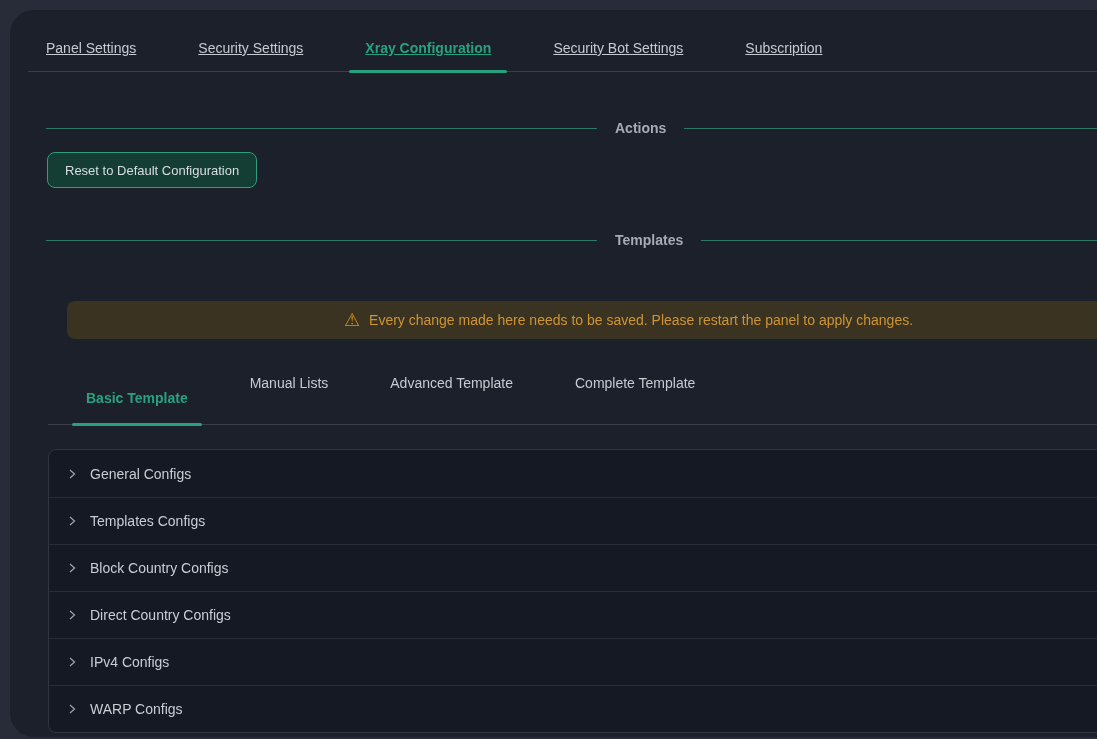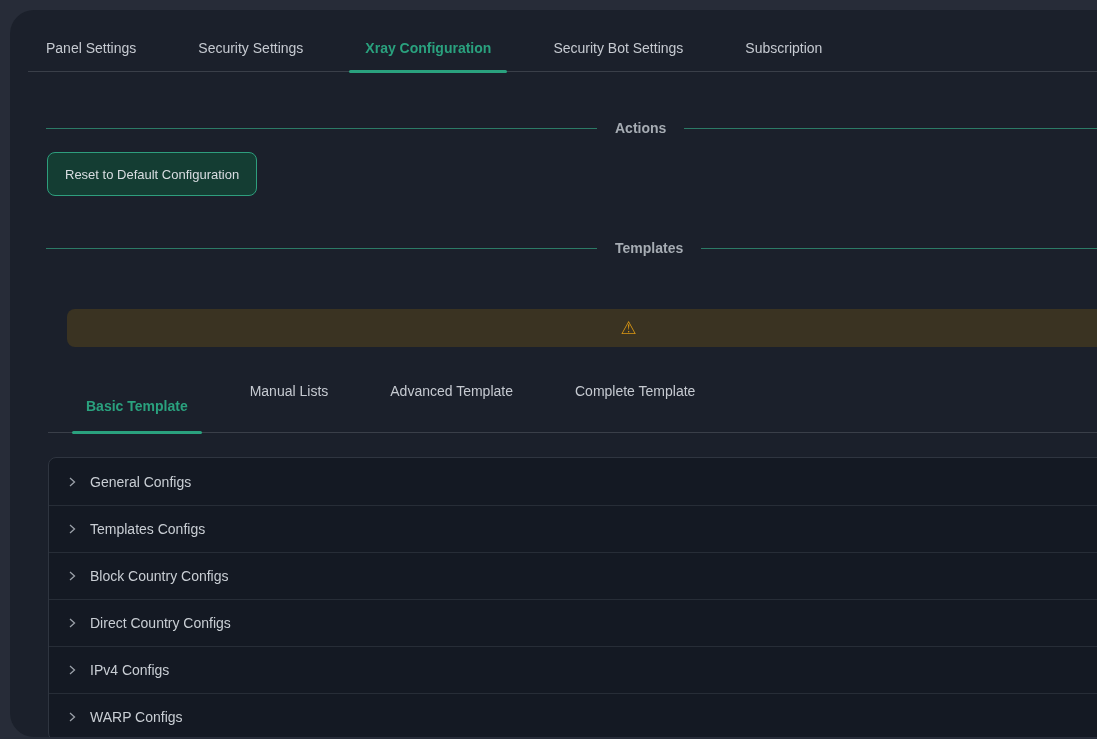--- a/index.html
+++ b/index.html
@@ -19,21 +19,21 @@
   
   .tabbar {
     display:flex; gap:62px;
     margin-left:18px;
     padding:28px 0 13px 18px;
     border-bottom:1px solid #3a3f49;
   }
   .tab {
     position:relative;
     font-size:14px; line-height:20px;
-    color:#c6cad1; cursor:pointer; white-space:nowrap;
+    color:#c6cad1; cursor:pointer; white-space:nowrap;text-decoration:underline;
   }
   .tab.active { color:#2aa17e; font-weight:bold; }
   .tab.active::after {
     content:""; position:absolute; left:-16px; right:-16px; bottom:-15px;
     height:3px; background:#2aa17e; border-radius:2px;
   }
   
   .divider {
     display:flex; align-items:center;
     margin:46px 0 0 36px;
@@ -43,21 +43,21 @@
   .divider .line.left { flex:0 0 auto; width:551px; }
   .divider .dtext {
     margin:0 18px; font-size:14px; font-weight:bold; color:#a6acb3;
     white-space:nowrap;
   }
   .divider.second { margin-top:42px; }
   
   .reset-btn {
     display:inline-block;
     margin:14px 0 0 37px;
-    height:44px; padding:0 17px;
+    height:36px; padding:0 17px;
     background:#143d33;
     border:1px solid #2e9e7d;
     border-radius:8px;
     color:#d9dde2; font-size:13px; line-height:29px;
     font-family:inherit; cursor:pointer;
   }
   
   .alert {
     margin:51px 30px 0 57px;
     height:38px;
@@ -136,20 +136,21 @@
   
   <div class="divider second">
     <span class="line left"></span>
     <span class="dtext">Templates</span>
     <span class="line"></span>
   </div>
 
   
   <div class="alert">
     <span class="warn-icon">⚠</span>
+    <span class="msg">Every change made here needs to be saved. Please restart the panel to apply changes.</span>
   </div>
 
   
   <div class="subtabbar">
     <div class="subtab active">Basic Template</div>
     <div class="subtab">Manual Lists</div>
     <div class="subtab">Advanced Template</div>
     <div class="subtab">Complete Template</div>
   </div>
 

